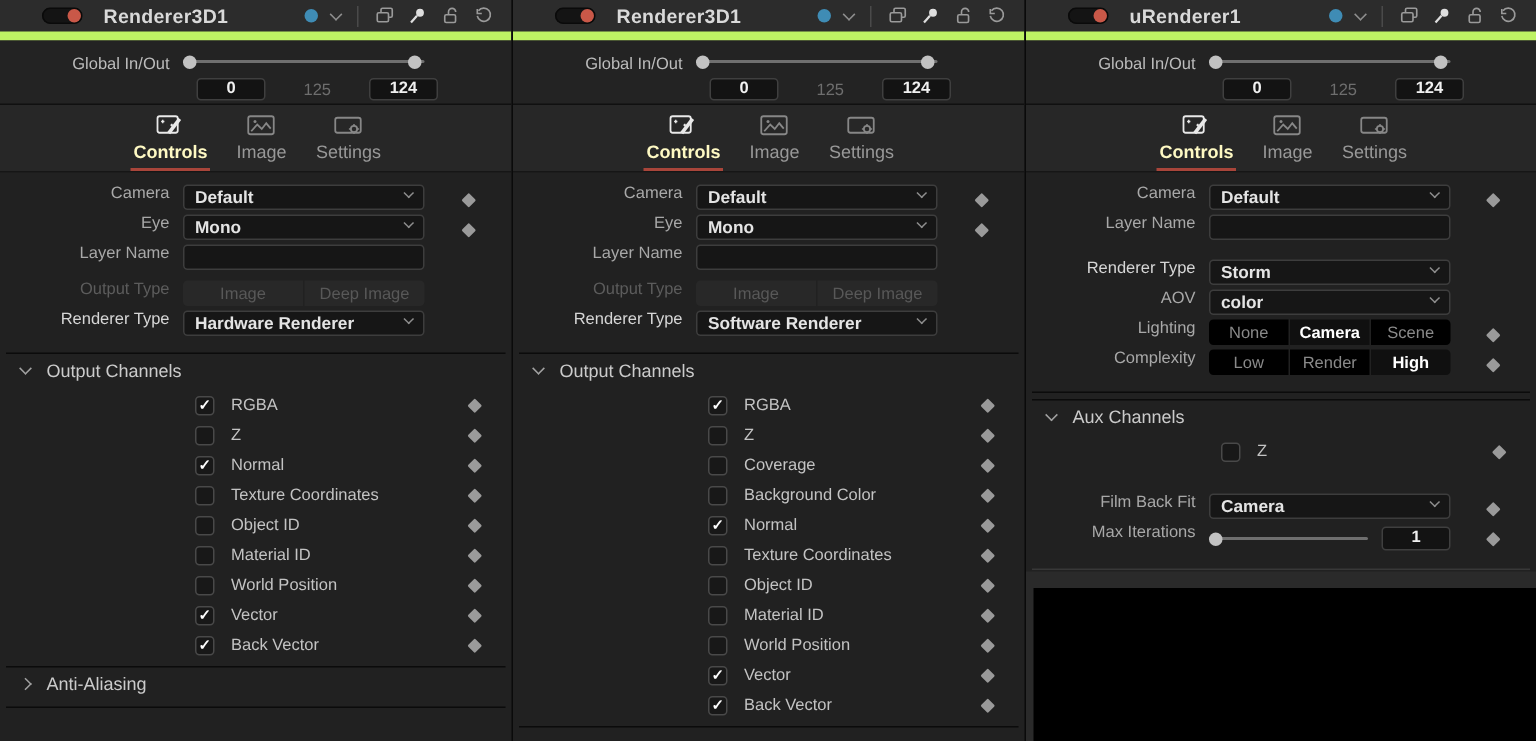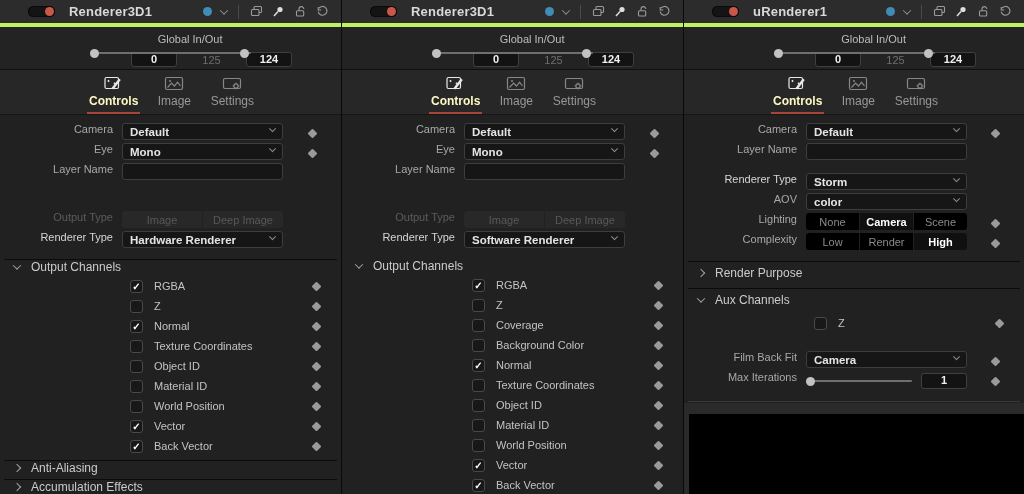--- a/index.html
+++ b/index.html
@@ -6,38 +6,38 @@
   html,body { background:#1c1c1c; }
   body { font-family:"Liberation Sans", sans-serif; }
   .app { width:1024px; height:494px; display:flex; overflow:hidden; background:#212121; }
 
   .panel { width:341px; height:494px; display:flex; flex-direction:column; overflow:hidden; background:#212121; }
   .panel + .panel { border-left:1px solid #0a0a0a; width:342px; }
   .panel:last-child { flex:1; }
 
   
   .hdr { height:27px; flex:0 0 27px; background:#2c2c2c; display:flex; align-items:center;
-         padding:0 12px 0 28px; border-bottom:4px solid #bef264; }
+         padding:0 12px 0 28px; border-bottom:6px solid #bef264; }
   .toggle { width:27px; height:11px; border-radius:6px; background:#141414; position:relative;
             box-shadow:inset 0 0 0 1px #0a0a0a; cursor:pointer; }
   .knob { position:absolute; right:1px; top:1px; width:9px; height:9px; border-radius:50%;
           background:var(--toggle-red,#c95848); }
   .title { margin-left:14px; font-size:13px; font-weight:700; color:#d9d9d9; letter-spacing:.2px; }
   .hdr-right { margin-left:auto; display:flex; align-items:center; gap:9px; }
   .vdot { width:9px; height:9px; border-radius:50%; background:var(--version-blue,#3f8cb5); }
   .chev { display:inline-block; width:6px; height:6px; border-right:1.6px solid #8e8e8e;
           border-bottom:1.6px solid #8e8e8e; transform:rotate(45deg) translate(-1px,-1px); }
   .chev.rt { transform:rotate(-45deg); }
   .vsep { width:1px; height:14px; background:#4a4a4a; margin:0 2px; }
   .hicon { color:#9a9a9a; display:block; }
   .hicon.pin { color:#dedede; }
 
   
   .global { flex:0 0 43px; background:#232323; border-bottom:1px solid #101010; padding-top:6px; }
-  .grow { display:flex; align-items:center; height:16px;flex-direction:column; }
+  .grow { display:flex; align-items:flex-end; height:16px; }
   .glabel { width:122px; text-align:right; padding-right:9px; font-size:11px; color:#bcbcbc; }
   .slider { width:161px; position:relative; height:16px; cursor:pointer; }
   .track { position:absolute; left:0; right:0; top:7px; height:2px; background:#6f6f6f; border-radius:1px; }
   .handle { position:absolute; top:3.5px; width:9px; height:9px; border-radius:50%; background:#c2c2c2; }
   .handle.l { left:0; } .handle.r { right:2px; }
   .gvals { display:flex; align-items:center; justify-content:space-between; margin-left:131px; width:161px; margin-top:3px; }
   .numbox { width:46px; height:15px; background:#131313; border:1px solid #3f3f3f; border-radius:3px;
             color:#f0f0f0; font-size:11px; font-weight:700; text-align:center; line-height:13px; cursor:text; }
   .midval { color:#6e6e6e; font-size:11px; }
 
@@ -49,21 +49,21 @@
   .ticon { color:#878787; }
   .tlabel { font-size:12px; color:#989898; }
   .tab.active .ticon { color:#e9e9e9; }
   .tab.active .tlabel { color:#fef9c3; font-weight:600; }
   .tab.active::after { content:""; position:absolute; left:1px; right:1px; bottom:0; height:2px;
                        background:var(--accent-red,#a8453a); }
 
   
   .rows { padding:8px 0 4px; }
   .row { display:flex; height:20px; }
-  .row.gap { margin-top:28px; }
+  .row.gap { margin-top:4px; }
   .row.gap10 { margin-top:10px; }
   .rlabel { width:122px; text-align:right; padding-right:9px; font-size:11px; color:#a8a8a8; }
   .rlabel.dim { color:#5c5c5c; }
   .rlabel.bright { color:#d6d6d6; }
   .select, .tinput { width:161px; height:17px; background:#161616; border:1px solid #3d3d3d; border-radius:3px;
             display:flex; align-items:center; padding:0 7px; cursor:pointer; }
   .sval { font-size:11.5px; font-weight:600; color:#e4e4e4; white-space:nowrap; }
   .select .chev { margin-left:auto; width:5px; height:5px; transform:rotate(45deg) translate(-2px,-2px); }
   .kfc { flex:1; display:flex; justify-content:center; align-items:center; }
   .diamond { width:7px; height:7px; background:var(--diamond-gray,#9a9a9a); transform:rotate(45deg); border-radius:1px; cursor:pointer; }
@@ -289,24 +289,20 @@
           </span>
         </div>
       </div>
 
     <div class="divider"></div>
     <div class="sec-head">
       <span class="chev sec rt"></span>
       <span class="sec-label">Anti-Aliasing</span>
     </div>
     <div class="divider"></div>
-    <div class="sec-head">
-      <span class="chev sec rt"></span>
-      <span class="sec-label">Accumulation Effects</span>
-    </div>
   </section>
 
   <section class="panel">
     <header class="hdr">
       <span class="toggle">
           <span class="knob"></span>
         </span>
       <span class="title">Renderer3D1</span>
       <span class="hdr-right">
         <span class="vdot"></span>
@@ -631,24 +627,20 @@
             <div class="seg">Render</div>
             <div class="seg sel">High</div>
           </div>
         <span class="kfc">
             <span class="diamond"></span>
           </span>
       </div>
     </div>
 
     <div class="divider"></div>
-    <div class="sec-head">
-      <span class="chev sec rt"></span>
-      <span class="sec-label">Render Purpose</span>
-    </div>
     <div class="divider"></div>
     <div class="sec-head">
       <span class="chev sec"></span>
       <span class="sec-label">Aux Channels</span>
     </div>
     <div class="chk-list">
         <div class="chk-row">
           <span class="chk"></span>
           <span class="chk-label">Z</span>
           <span class="kfc">

